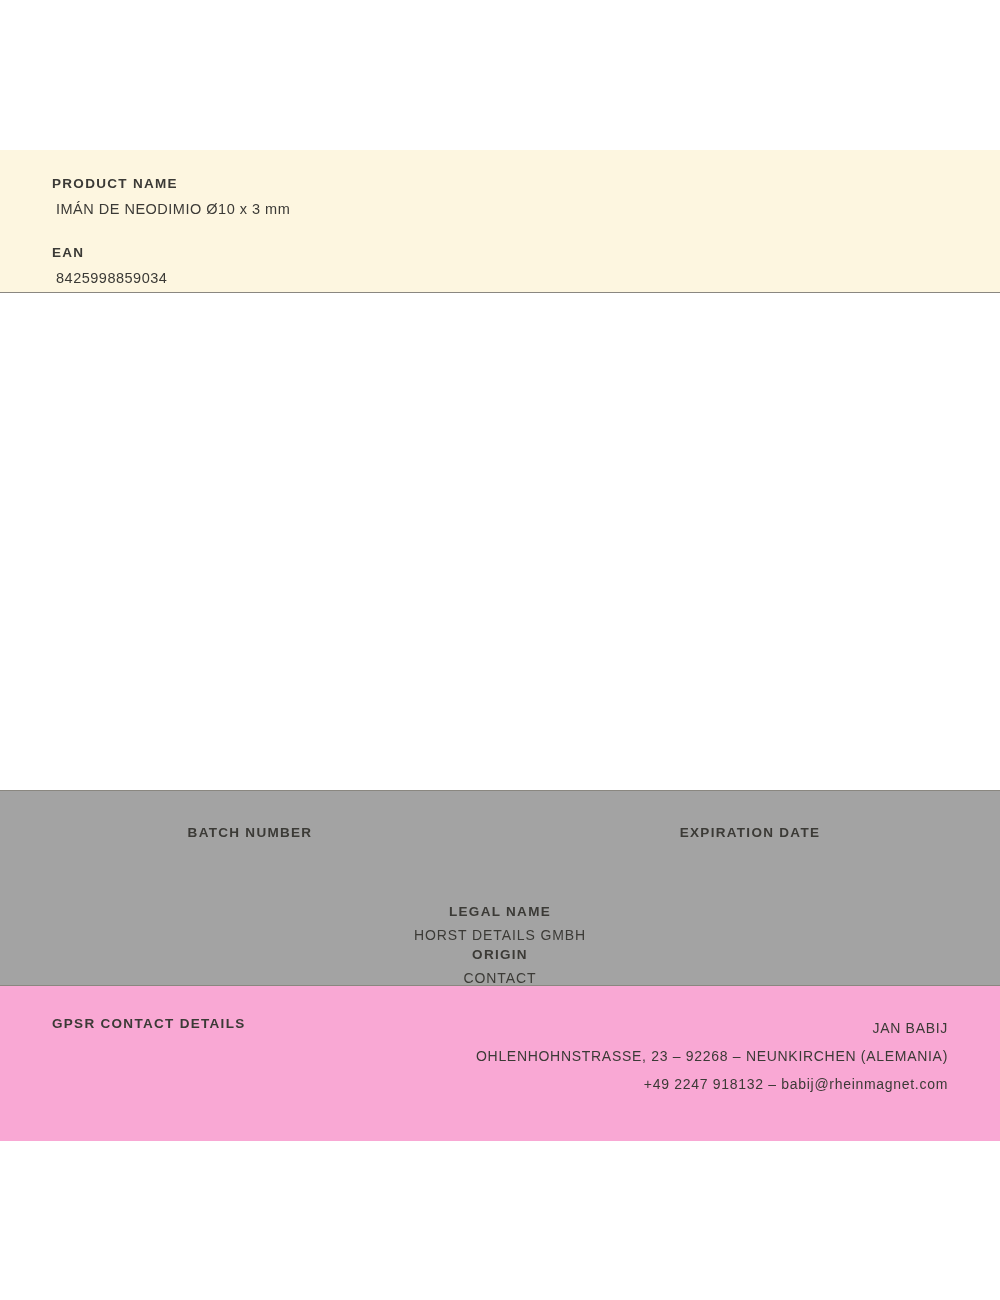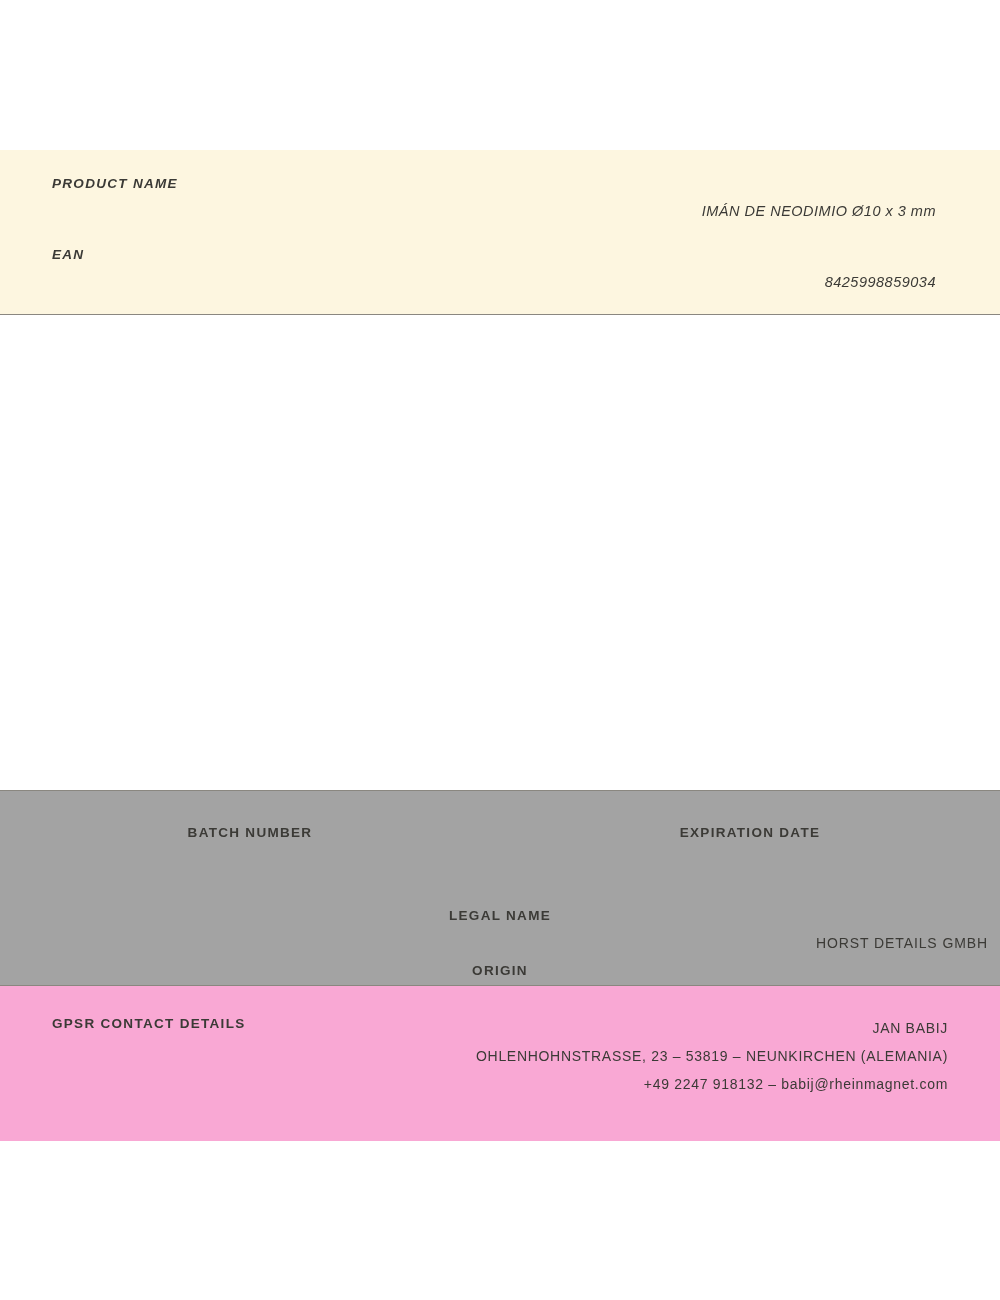--- a/index.html
+++ b/index.html
@@ -19,40 +19,38 @@
     background: #ffffff;
     overflow: hidden;
   }
 
   
   .product-block {
     position: absolute;
     left: 0;
     top: 150px;
     width: 1000px;
-    height: 165px;
+    height: 143px;
     background: #fdf6e0;
     border-bottom: 1px solid #8a8780;
     padding: 26px 52px 0 52px;
-    font-style: italic;
   }
   .field-label {
     font-size: 13.5px;
     font-weight: bold;
     letter-spacing: 1.3px;
     color: #3b3a36;
     margin: 0 0 10px 0;
     text-transform: uppercase;
   }
   .field-value {
     font-size: 14.5px;
     letter-spacing: 0.5px;
     color: #3b3a36;
-    margin: 12px;
-    text-align: right;
+    margin: 4px;
   }
   .field-group { margin-bottom: 28px; }
   .field-group:last-child { margin-bottom: 0; }
 
   
   .spacer-block {
     position: absolute;
     left: 0;
     top: 335px;
     width: 1000px;
@@ -168,20 +166,20 @@
         <p class="field-label">ORIGIN</p>
         <p class="field-value">CONTACT</p>
       </div>
     </div>
   </div>
 
   <div class="gpsr-block">
     <div class="gpsr-label">GPSR CONTACT DETAILS</div>
     <div class="gpsr-lines">
       <div>JAN BABIJ</div>
-      <div>OHLENHOHNSTRASSE, 23 – 53819 – NEUNKIRCHEN (ALEMANIA)</div>
+      <div>OHLENHOHNSTRASSE, 23 – 92268 – NEUNKIRCHEN (ALEMANIA)</div>
       <div>+49 2247 918132 – babij@rheinmagnet.com</div>
     </div>
   </div>
 
   <div class="bottom-block"></div>
 
 </div>
 
 </body></html>

